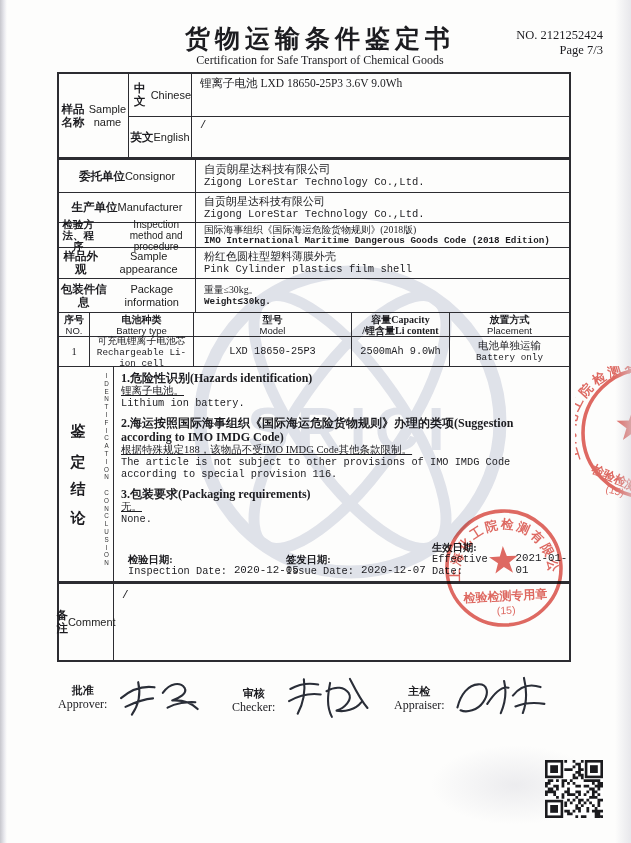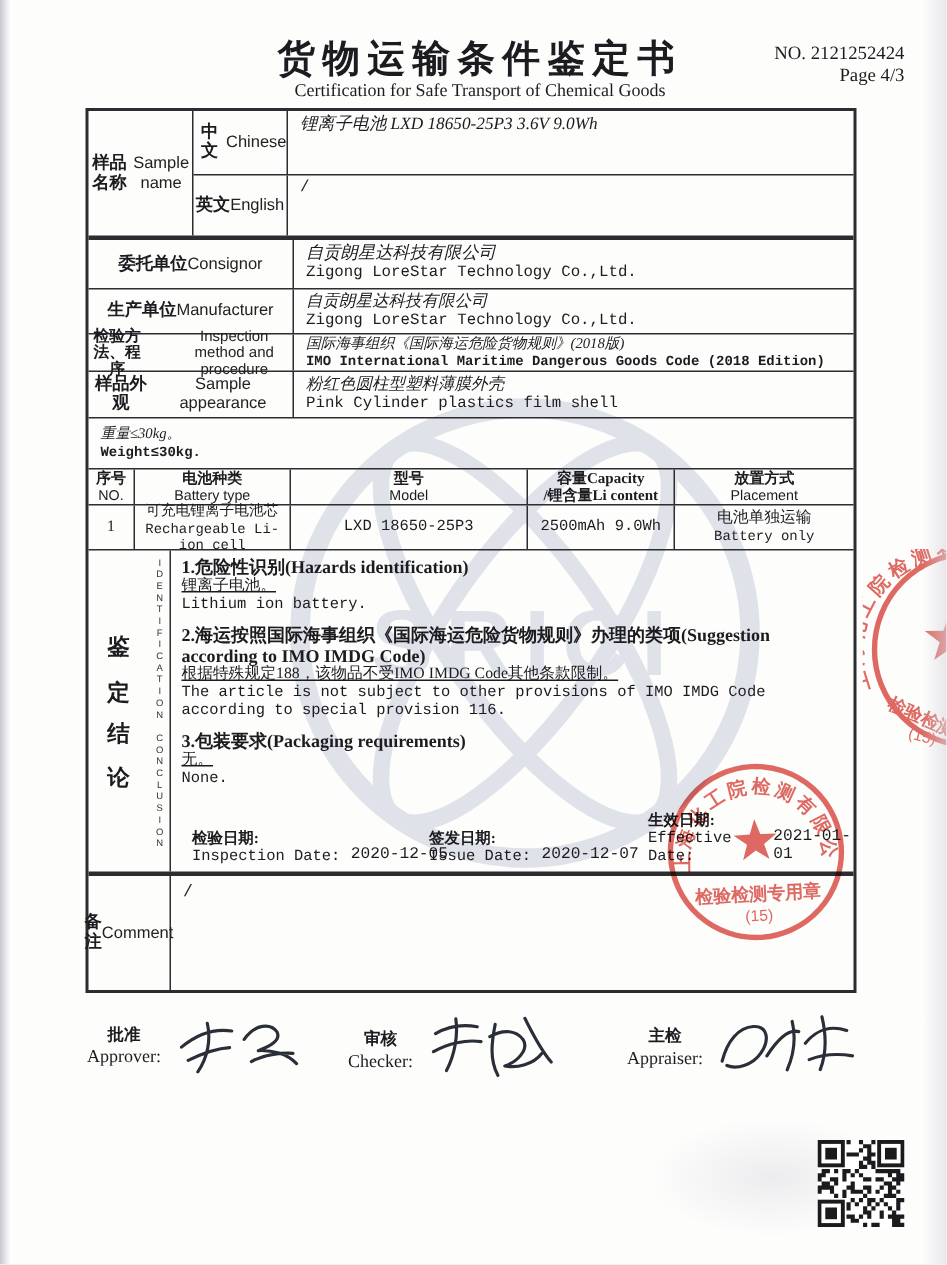--- a/index.html
+++ b/index.html
@@ -27,21 +27,21 @@
        border:2px solid #2c2c31;box-sizing:border-box;background:transparent;}
   .r{display:flex;box-sizing:border-box;border-bottom:1px solid #2c2c31;}
   .r:last-child{border-bottom:none;}
   .c{box-sizing:border-box;border-right:1px solid #2c2c31;}
   .c:last-child,.nbr{border-right:none;}
   .lab{display:flex;align-items:center;justify-content:center;text-align:center;}
   .lab .cn{font-weight:bold;font-size:11.5px;line-height:13px;}
   .lab .en{font-family:"Liberation Sans","DejaVu Sans",sans-serif;font-size:11px;line-height:13px;color:#222;}
   .lab .en.sm{font-size:10px;line-height:11px;padding-left:20px;}
   .val{flex:1;display:flex;flex-direction:column;justify-content:center;padding:1px 0 1px 8px;box-sizing:border-box;}
-  .vcn{font-size:11.5px;line-height:13.5px;font-style:italic;}
+  .vcn{font-size:11.5px;line-height:13.5px;}
   .ven{font-family:"Liberation Mono","DejaVu Sans Mono",monospace;font-size:10.5px;line-height:13px;}
   .vsm .vcn{font-size:9.8px;line-height:11.5px;}
   .vsm .ven{font-size:9.3px;line-height:11.5px;font-weight:bold;}
   .thick-top{border-top:2px solid #2c2c31;}
 
   
   .bh{display:flex;flex-direction:column;align-items:center;justify-content:center;text-align:center;}
   .bh .cn{font-weight:bold;font-size:10px;line-height:11px;}
   .bh .en{font-family:"Liberation Sans","DejaVu Sans",sans-serif;font-size:9.5px;line-height:11px;}
   .bd{display:flex;flex-direction:column;align-items:center;justify-content:center;text-align:center;}
@@ -103,21 +103,21 @@
       <ellipse cx="172" cy="160" rx="150" ry="52" stroke-width="11" transform="rotate(-55 172 160)"></ellipse>
       <ellipse cx="172" cy="160" rx="150" ry="52" stroke-width="11" transform="rotate(55 172 160)"></ellipse>
     </g>
     <text x="172" y="188" text-anchor="middle" font-family="Liberation Sans, DejaVu Sans, sans-serif" font-size="62" font-weight="bold" letter-spacing="8" fill="#c8ccda">SRICI</text>
   </svg>
 
   <div class="hd-title">货物运输条件鉴定书</div>
   <div class="hd-sub">Certification for Safe Transport of Chemical Goods</div>
   <div class="hd-right">
     <div>NO. 2121252424</div>
-    <div>Page  4/3</div>
+    <div>Page  7/3</div>
   </div>
 
   <div class="tbl">
 
     <div class="r" style="height:84px">
       <div class="c lab" style="width:70px">
         <span class="cn">样品名称</span>
         <span class="en">Sample name</span>
       </div>
       <div style="flex:1;display:flex;flex-direction:column" class="nbr c">
@@ -180,20 +180,24 @@
         <span class="cn">样品外观</span>
         <span class="en">Sample  appearance</span>
       </div>
       <div class="val">
         <span class="vcn" style="font-size:11px;line-height:13px">粉红色圆柱型塑料薄膜外壳</span>
         <span class="ven">Pink Cylinder plastics film shell</span>
       </div>
     </div>
 
     <div class="r" style="height:34px">
+      <div class="c lab" style="width:137px">
+        <span class="cn">包装件信息</span>
+        <span class="en">Package information</span>
+      </div>
       <div class="val vsm">
         <span class="vcn">重量≤30kg。</span>
         <span class="ven">Weight≤30kg.</span>
       </div>
     </div>
 
     <div class="r" style="height:24px">
       <div class="c bh" style="width:31px">
         <span class="cn">序号</span>
         <span class="en">NO.</span>
@@ -299,21 +303,21 @@
     </div>
     <div class="sg" style="left:232px">
       <div class="sg-lab">
         <div class="sg-cn">审核</div>
         <div class="sg-en">Checker:</div>
       </div>
       <svg class="ink" width="96" height="52" viewBox="0 0 96 52">
         <path d="M10 13 C 20 8, 30 8, 38 10 M24 4 C 25 15, 22 28, 16 38 M8 25 C 18 20, 30 18, 40 20 M50 9 C 47 21, 45 32, 50 43 M46 17 C 56 12, 64 14, 68 20 C 72 27, 63 35, 55 37 C 63 39, 74 37, 80 30 M70 6 C 74 15, 79 27, 86 36"></path>
       </svg>
     </div>
-    <div class="sg" style="left:418px">
+    <div class="sg" style="left:394px">
       <div class="sg-lab">
         <div class="sg-cn">主检</div>
         <div class="sg-en">Appraiser:</div>
       </div>
       <svg class="ink" width="106" height="48" viewBox="0 0 106 48">
         <path d="M6 31 C 10 18, 18 9, 28 9 C 37 9, 39 18, 32 27 C 26 35, 15 37, 9 34 M36 29 C 44 18, 52 12, 58 14 M54 7 C 56 18, 54 29, 49 39 M62 22 C 70 13, 80 11, 90 15 M74 5 C 76 16, 76 29, 71 40 M64 33 C 73 30, 84 30, 93 32"></path>
       </svg>
     </div>
   </div>
 

